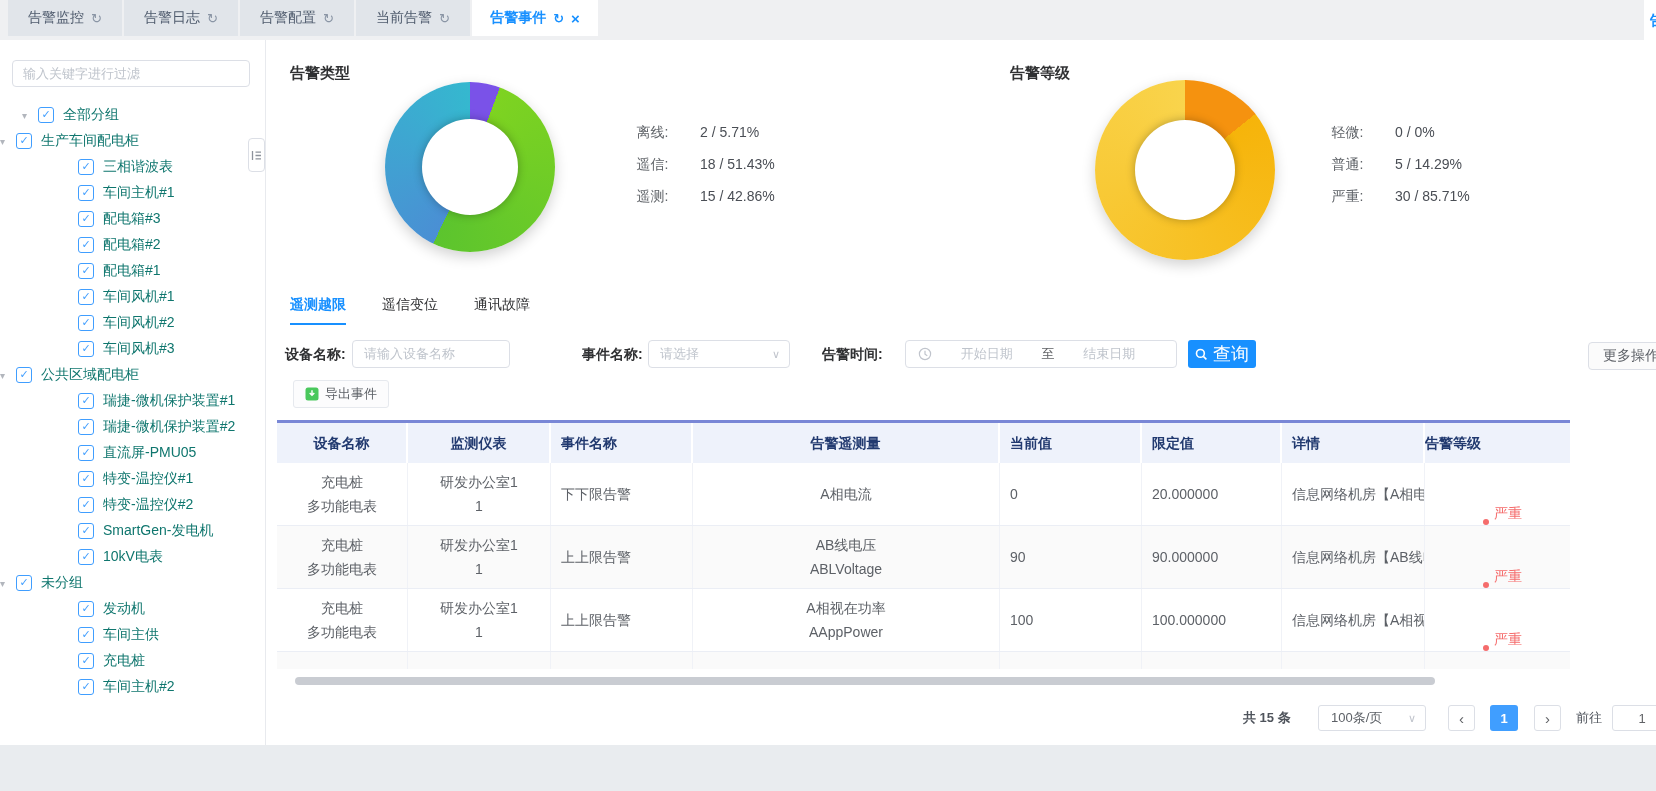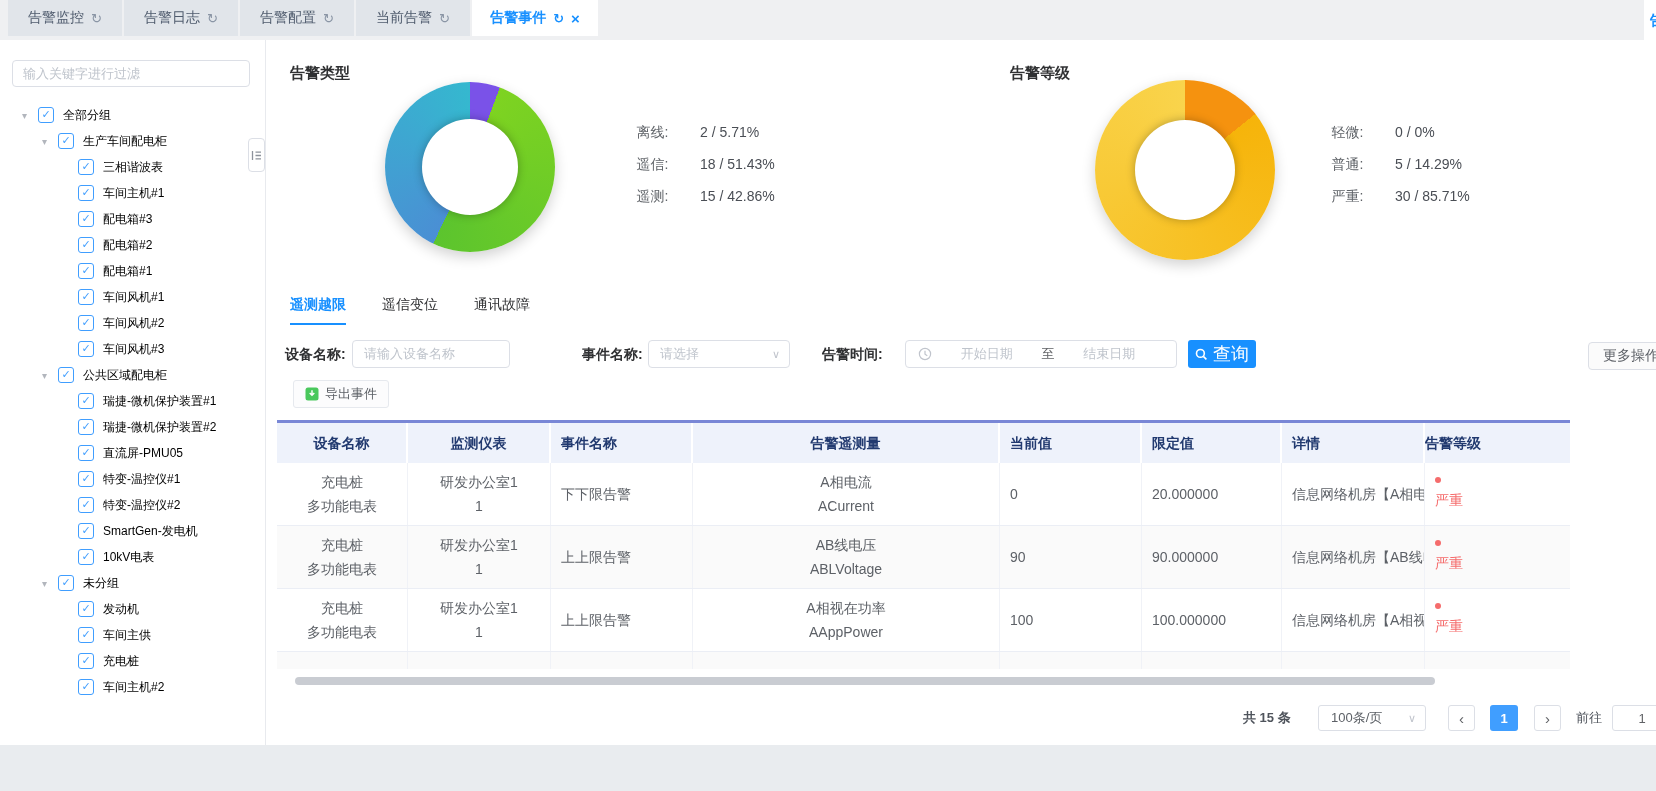--- a/index.html
+++ b/index.html
@@ -17,28 +17,28 @@
            font-weight:bold;line-height:40px;padding-left:6px;overflow:hidden;}
   
   .content{position:absolute;left:0;top:40px;width:1656px;height:705px;background:#fff;}
   
   .sidebar{position:absolute;left:0;top:0;width:265px;height:705px;border-right:1px solid #e8eaee;background:#fff;}
   .tree-filter{position:absolute;left:12px;top:20px;width:238px;height:27px;border:1px solid #dcdfe6;border-radius:4px;
                box-sizing:border-box;padding:0 10px;font-size:13px;color:#606266;outline:none;}
   .tree-filter::placeholder{color:#bfc4cc;}
   .tree{position:absolute;left:0;top:62px;width:265px;}
   .ti{height:26px;display:flex;align-items:center;cursor:pointer;}
-  .lv0{padding-left:22px}.lv1{padding-left:42px}.lv2{padding-left:62px}
+  .lv0{padding-left:22px}.lv1{}.lv2{padding-left:62px}
   .arr{width:16px;flex:none;font-size:10px;color:#b2b6bd;}
   .arr::after{content:"▾";}
   .ti:not(.pr) .arr{visibility:hidden;}
   .cb{width:14px;height:14px;flex:none;border:1px solid #409eff;border-radius:3px;background:#fff;
       color:#409eff;font-size:11px;line-height:13px;text-align:center;font-weight:bold;margin-right:9px;}
   .cb::after{content:"✓";}
-  .tl{font-size:12px;color:#000000;white-space:nowrap;}
+  .tl{font-size:14px;color:#0f766e;white-space:nowrap;}
   .collapse-handle{position:absolute;left:248px;top:98px;width:17px;height:34px;background:#fff;border:1px solid #dcdfe6;
       border-radius:4px;box-sizing:border-box;display:flex;align-items:center;justify-content:center;cursor:pointer;}
   
   .chart-title{position:absolute;top:24px;font-size:15px;font-weight:bold;color:#303133;}
   .donut{position:absolute;border-radius:50%;box-shadow:0 5px 14px rgba(0,0,0,.18);}
   .hole{position:absolute;background:#fff;border-radius:50%;box-shadow:0 0 10px rgba(0,0,0,.28);}
   .lgrow{position:absolute;height:20px;line-height:20px;display:flex;}
   .lgl{width:95px;color:#5f6368;text-align:center;}
   .lgv{color:#4a4e55;}
   
@@ -72,21 +72,21 @@
       line-height:24px;white-space:nowrap;overflow:hidden;color:#5d6167;}
   .td:last-child{border-right:none;}
   .c1{width:131px;text-align:center;}
   .c2{width:143px;text-align:center;}
   .c3{width:142px;text-align:left;padding-left:10px;}
   .c4{width:307px;text-align:center;}
   .c5{width:142px;text-align:left;padding-left:10px;}
   .c6{width:140px;text-align:left;padding-left:10px;}
   .c7{width:143px;text-align:left;padding-left:10px;}
   .c8{width:145px;}
-  .td.c8{flex-direction:column;align-items:flex-start;padding-left:10px;gap:5px;}
+  .td.c8{flex-direction:row;align-items:flex-end;padding-left:10px;gap:5px;}
   .dot{width:6px;height:6px;border-radius:50%;background:#f56c6c;flex:none;}
   .sev{color:#f56c6c;}
   
   .hscroll{position:absolute;left:277px;top:637px;width:1293px;height:8px;}
   .hthumb{position:absolute;left:18px;top:0;width:1140px;height:8px;background:#c9ccd2;border-radius:4px;cursor:pointer;}
   
   .pg-total{position:absolute;left:1243px;top:665px;height:26px;line-height:26px;font-size:13px;font-weight:bold;color:#4f545c;}
   .pg-size{position:absolute;left:1318px;top:665px;width:108px;height:26px;border:1px solid #dcdfe6;border-radius:3px;
            box-sizing:border-box;background:#fff;display:flex;align-items:center;padding-left:12px;font-size:13px;color:#5d6167;cursor:pointer;}
   .pg-btn{position:absolute;top:665px;width:27px;height:26px;border:1px solid #dcdfe6;border-radius:3px;background:#fff;
@@ -350,21 +350,20 @@
             <div>充电桩</div>
             <div>多功能电表</div>
           </div>
         <div class="td c2">
             <div>研发办公室1</div>
             <div>1</div>
           </div>
         <div class="td c3">下下限告警</div>
         <div class="td c4">
             <div>A相电流</div>
-            <div>ACurrent</div>
           </div>
         <div class="td c5">0</div>
         <div class="td c6">20.000000</div>
         <div class="td c7">信息网络机房【A相电流...</div>
         <div class="td c8">
             <span class="dot"></span>
             <span class="sev">严重</span>
           </div>
       </div>
       <div class="trow rz">

